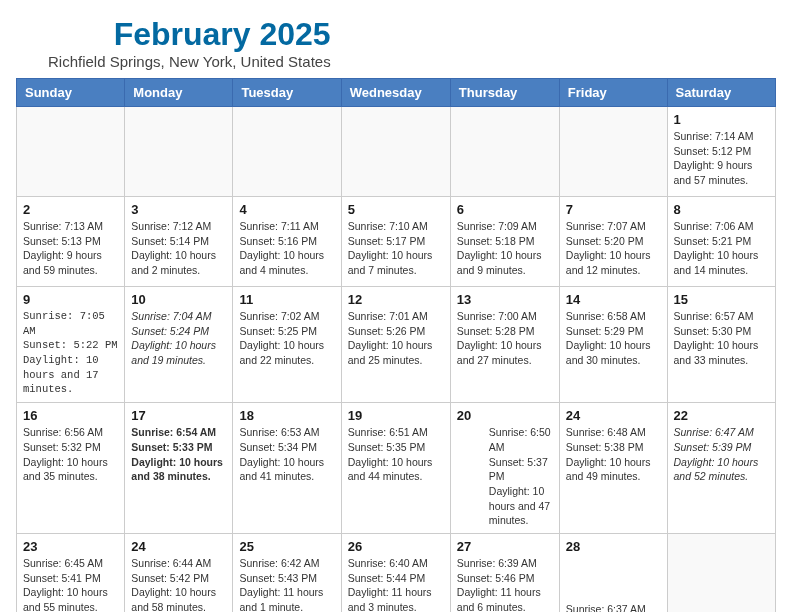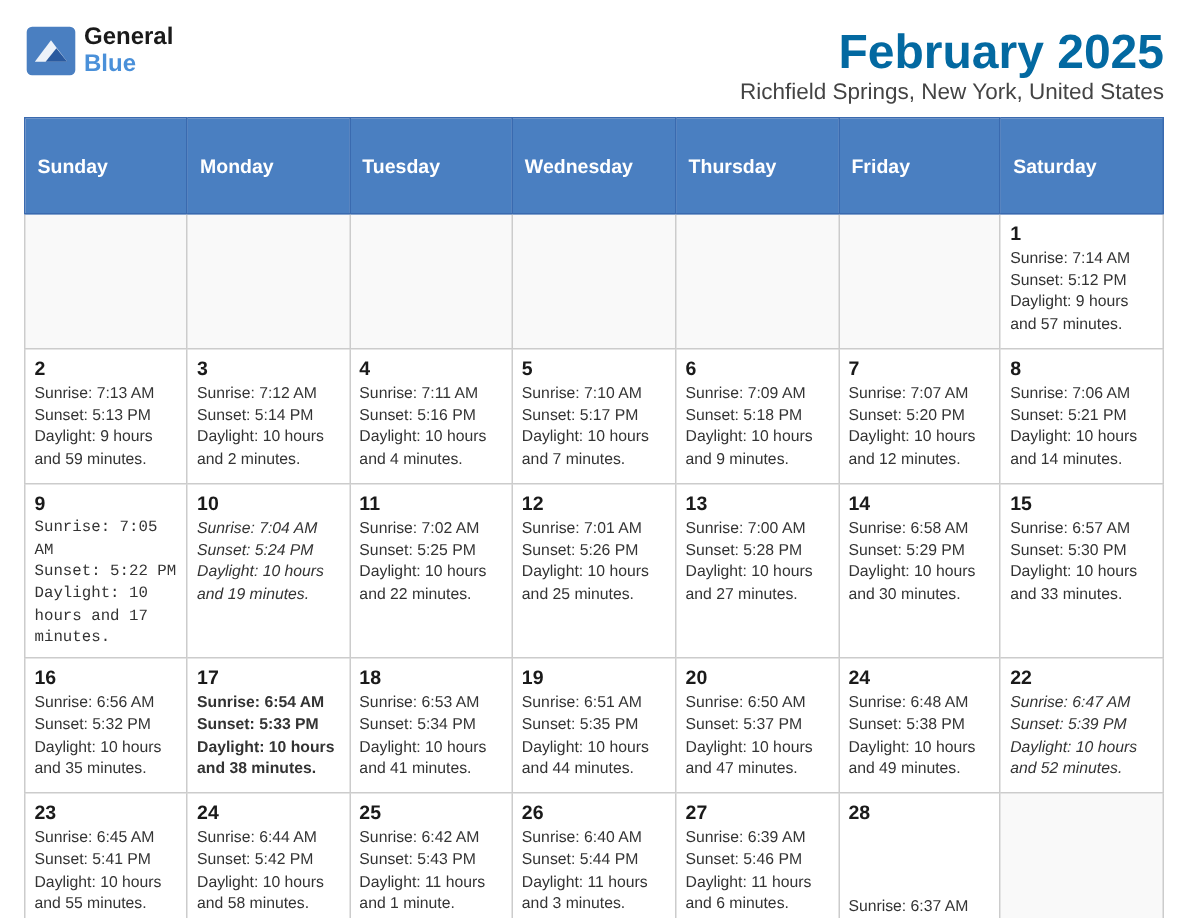--- a/index.html
+++ b/index.html
@@ -41,21 +41,21 @@
     .calendar {
       width: 100%;
       border-collapse: collapse;
       border: 1px solid #ccc;
     }
     .calendar th {
       background: #4a7fc1;
       color: #fff;
       font-size: 13px;
       font-weight: bold;
-      padding: 24px 8px;
+      padding: 6px 8px;
       text-align: left;
       border: 1px solid #3a6aaf;
     }
     .calendar td {
       border: 1px solid #ccc;
       vertical-align: top;
       padding: 5px 6px;
       width: 110px;
       min-height: 80px;
       font-size: 11px;
@@ -77,31 +77,20 @@
       line-height: 1.4;
     }
     .week-row td {
       height: 90px;
     }
   </style>
 </head>
 <body>
 
 <div class="header-area">
-  <div class="logo">
-    <svg class="logo-icon" viewBox="0 0 40 40">
-      <rect x="2" y="2" width="36" height="36" rx="4" fill="#4a7fc1"></rect>
-      <polygon points="8,28 20,12 32,28" fill="white" opacity="0.9"></polygon>
-      <polygon points="16,28 24,18 32,28" fill="#2a5a9f"></polygon>
-    </svg>
-    <div>
-      <div style="font-size:16px;font-weight:bold;color:#1a1a1a;">General</div>
-      <div style="font-size:16px;font-weight:bold;color:#4a90d9;">Blue</div>
-    </div>
-  </div>
   <div class="title-area">
     <div class="month-title">February 2025</div>
     <div class="location-title">Richfield Springs, New York, United States</div>
   </div>
 </div>
 
 <table class="calendar">
   <thead>
     <tr>
     <th>Sunday</th>
@@ -236,21 +225,21 @@
 Daylight: 10 hours and 41 minutes.</div>
         </td>
         <td>
           <div class="day-num">19</div>
           <div class="day-info" style="white-space: pre-line;">Sunrise: 6:51 AM
 Sunset: 5:35 PM
 Daylight: 10 hours and 44 minutes.</div>
         </td>
         <td>
           <div class="day-num">20</div>
-          <div class="day-info" style="white-space: pre-line;">Sunrise: 6:50 AM
+          <div class="day-info" style="white-space: pre-line; margin-left: 32px;">Sunrise: 6:50 AM
 Sunset: 5:37 PM
 Daylight: 10 hours and 47 minutes.</div>
         </td>
         <td>
           <div class="day-num">24</div>
           <div class="day-info" style="white-space: pre-line;">Sunrise: 6:48 AM
 Sunset: 5:38 PM
 Daylight: 10 hours and 49 minutes.</div>
         </td>
         <td>

